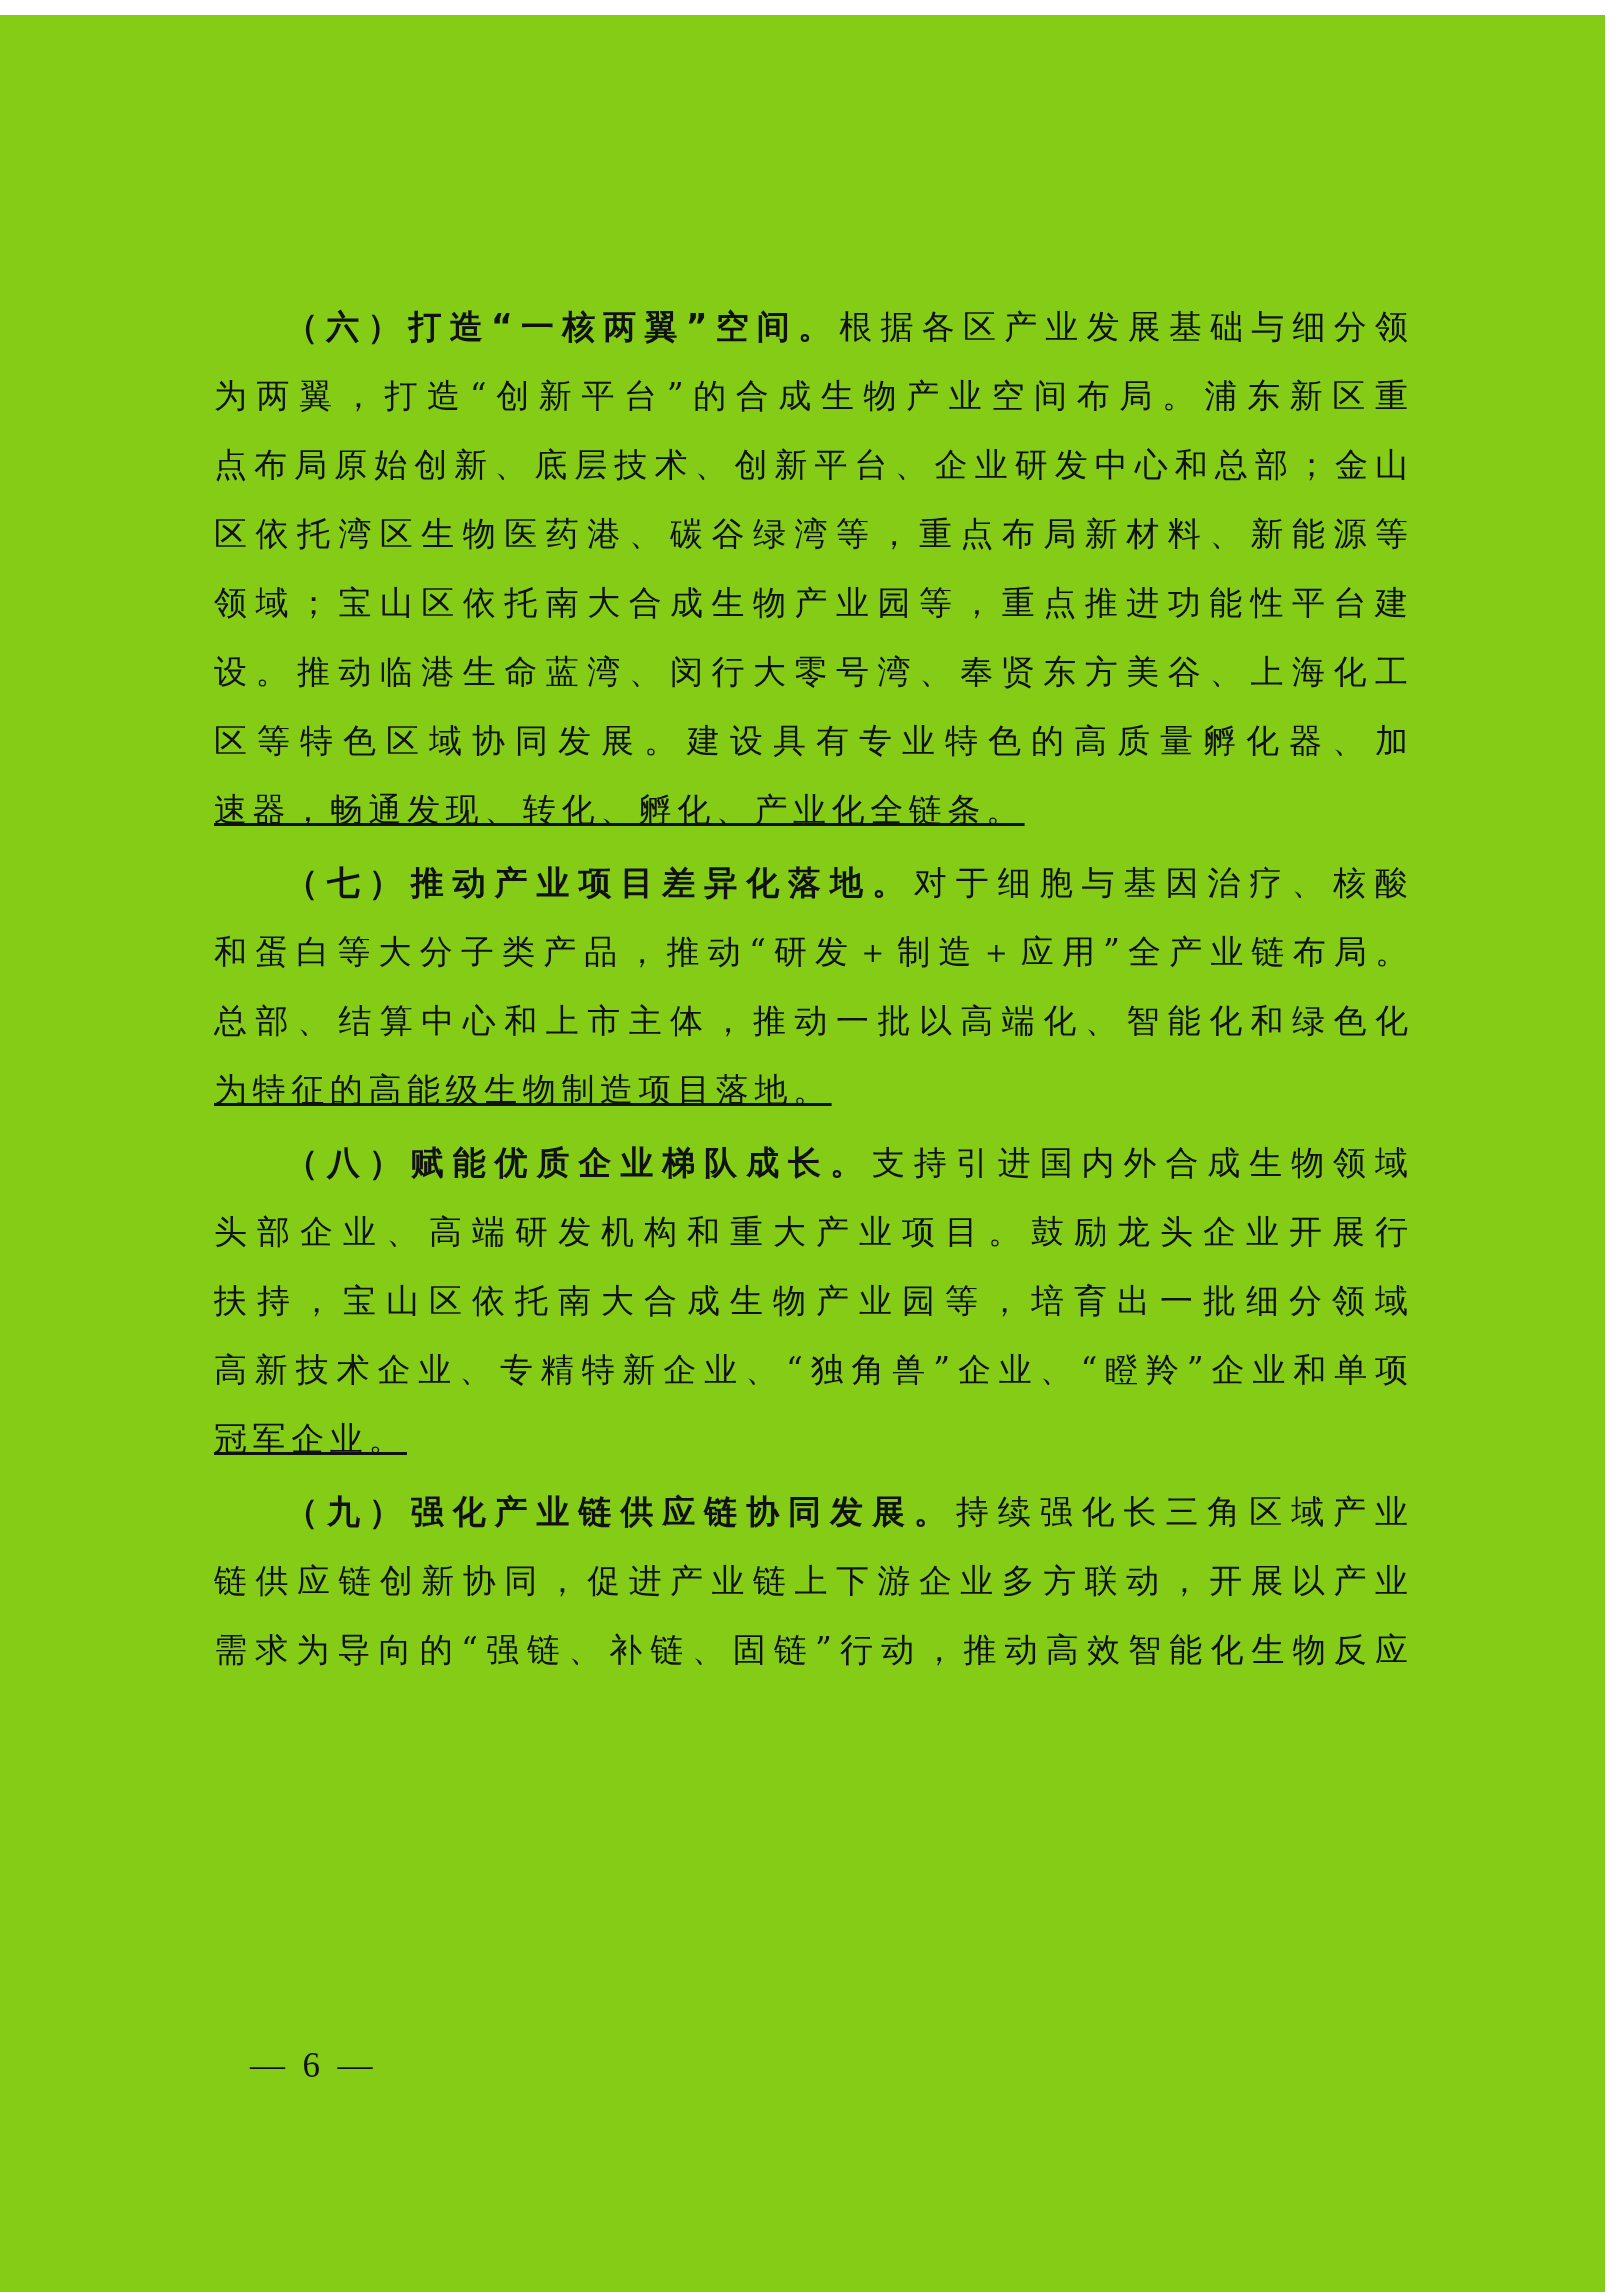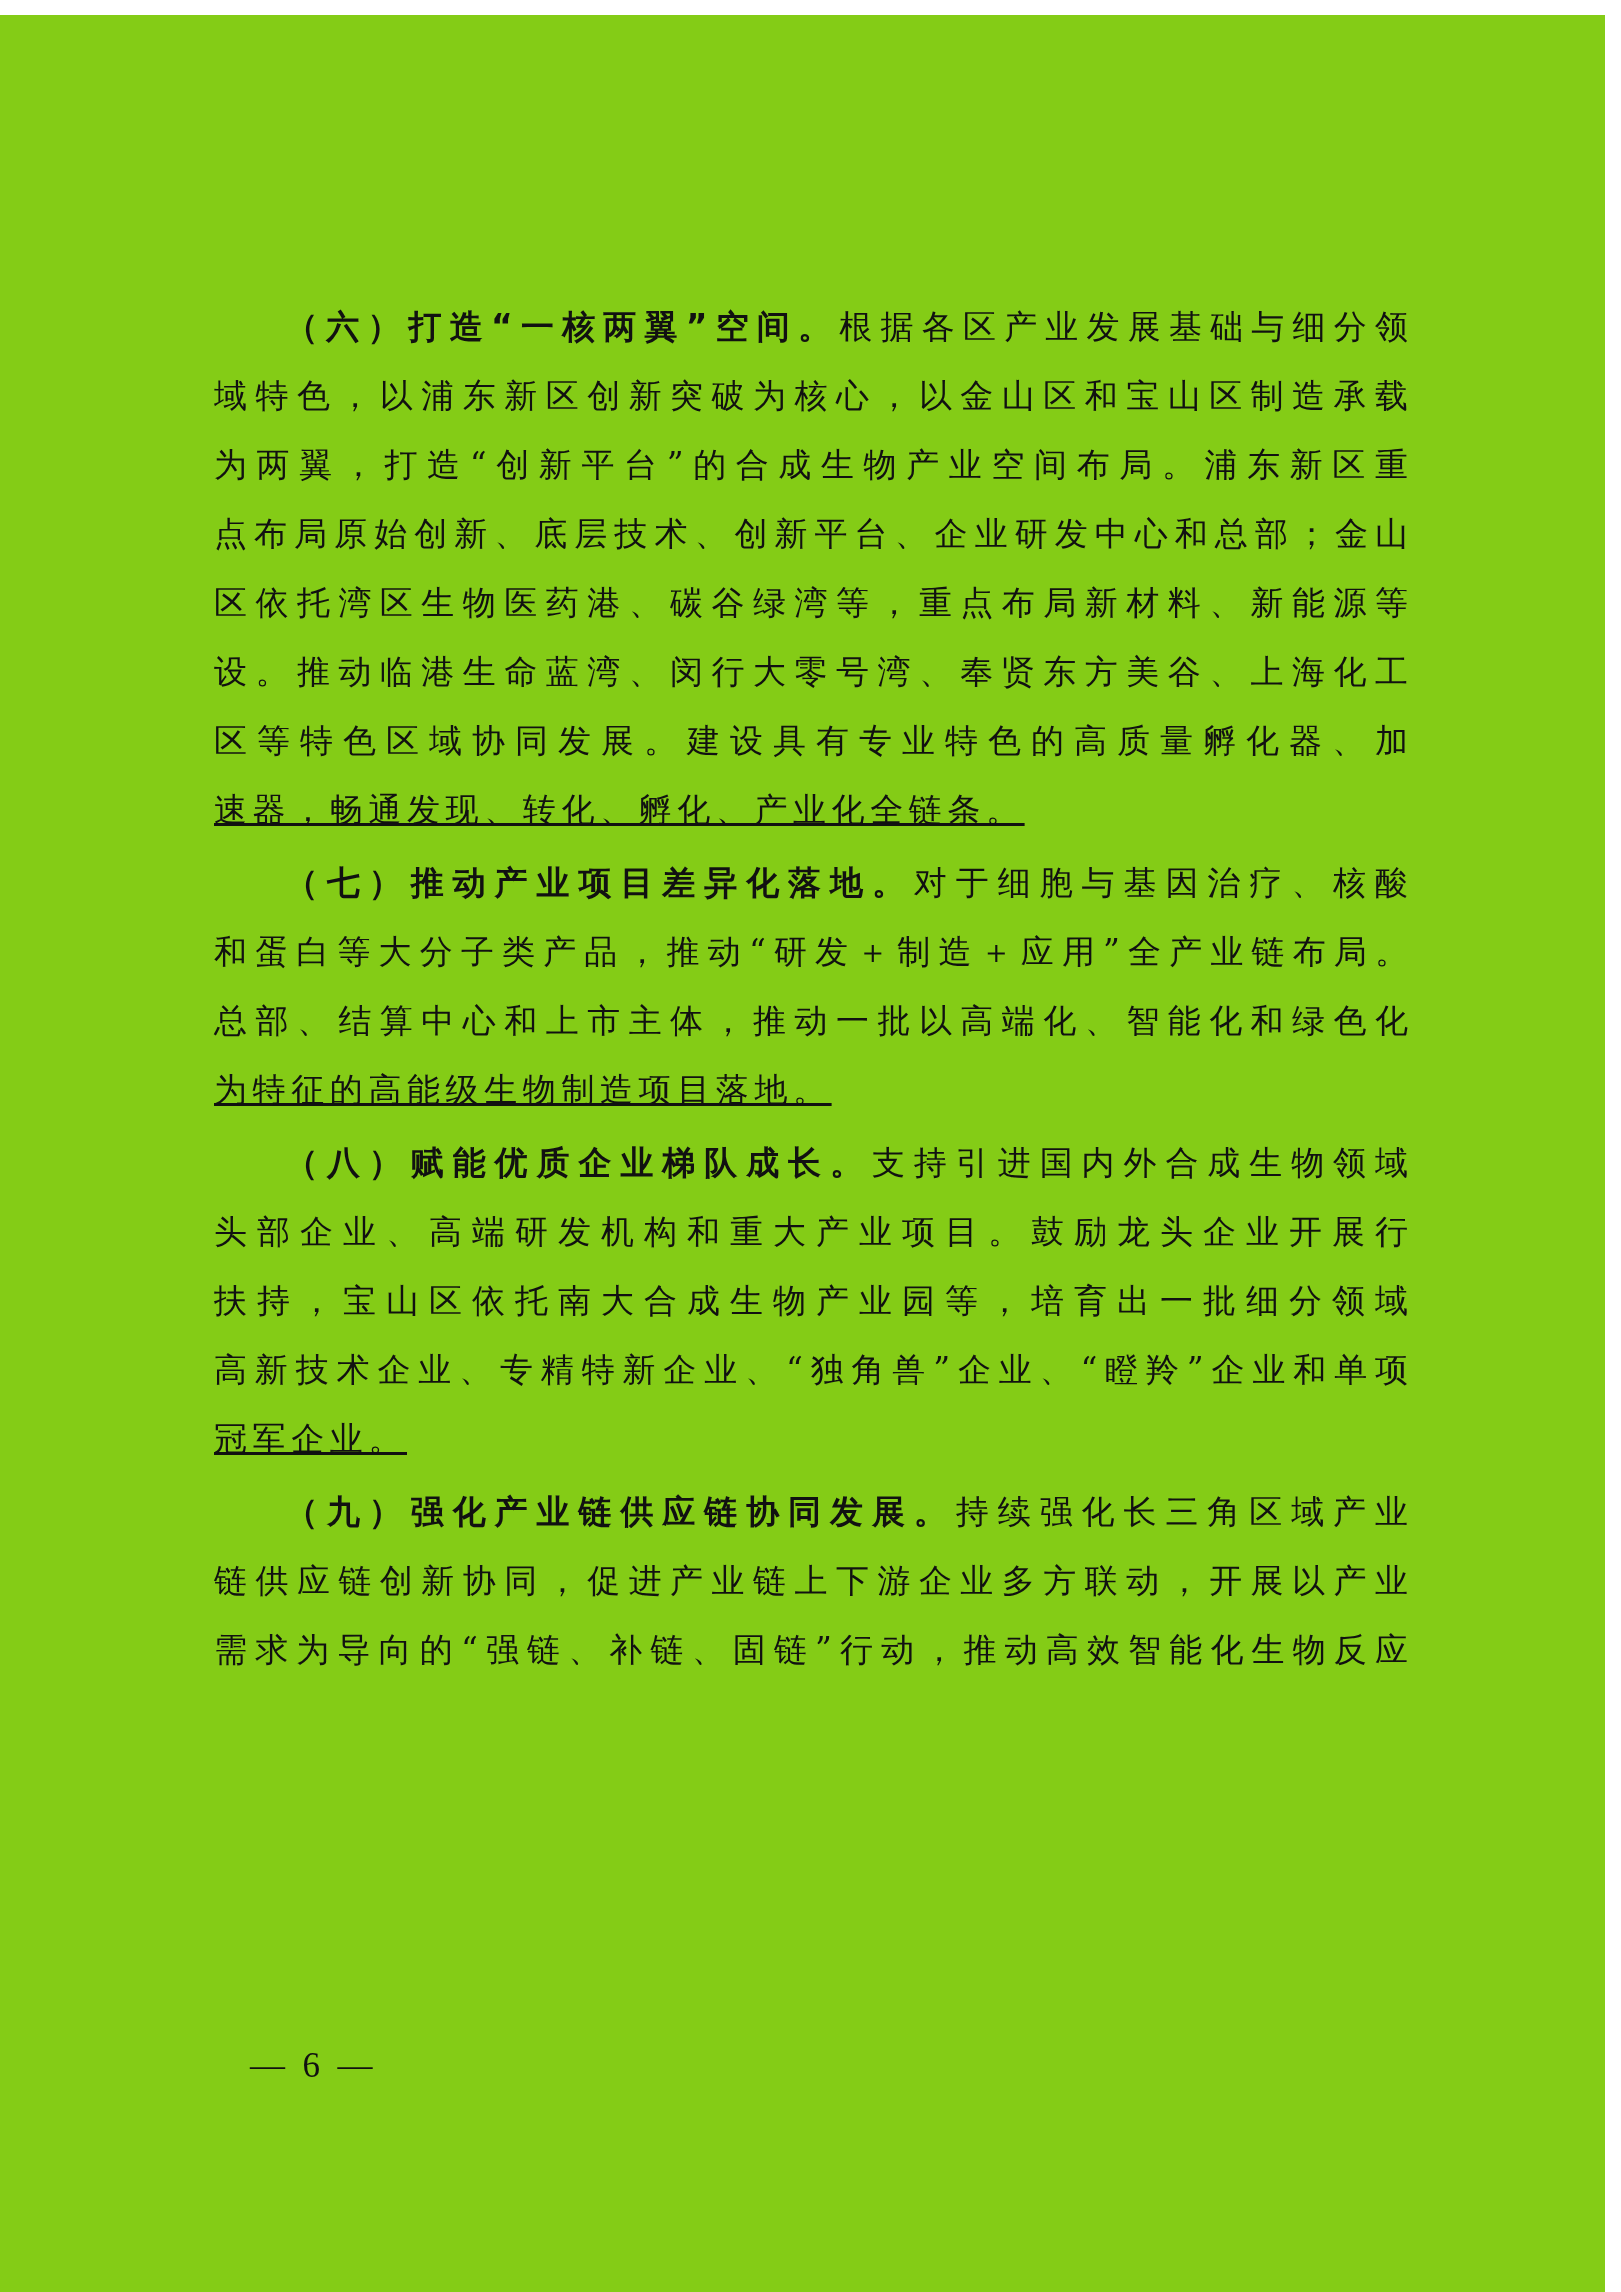--- a/index.html
+++ b/index.html
@@ -30,24 +30,24 @@
   }
 </style>
 </head>
 <body>
 
 <div class="page">
   <div class="content">
 
     <div class="para">
       <span class="line first"><span class="heading">（六）打造“一核两翼”空间。</span><span>根据各区产业发展基础与细分领</span></span>
-      <span class="line">域特色，以浦东新区创新突破为核心，以金山区和宝山区制造承载</span>
       <span class="line">为两翼，打造“创新平台”的合成生物产业空间布局。浦东新区重</span>
       <span class="line">点布局原始创新、底层技术、创新平台、企业研发中心和总部；金山</span>
       <span class="line">区依托湾区生物医药港、碳谷绿湾等，重点布局新材料、新能源等</span>
+      <span class="line">领域；宝山区依托南大合成生物产业园等，重点推进功能性平台建</span>
       <span class="line">设。推动临港生命蓝湾、闵行大零号湾、奉贤东方美谷、上海化工</span>
       <span class="line">区等特色区域协同发展。建设具有专业特色的高质量孵化器、加</span>
       <span class="line last">速器，畅通发现、转化、孵化、产业化全链条。</span>
     </div>
 
     <div class="para">
       <span class="line first"><span class="heading">（七）推动产业项目差异化落地。</span><span>对于细胞与基因治疗、核酸</span></span>
       <span class="line">和蛋白等大分子类产品，推动“研发＋制造＋应用”全产业链布局。</span>
       <span class="line">总部、结算中心和上市主体，推动一批以高端化、智能化和绿色化</span>
       <span class="line last">为特征的高能级生物制造项目落地。</span>

